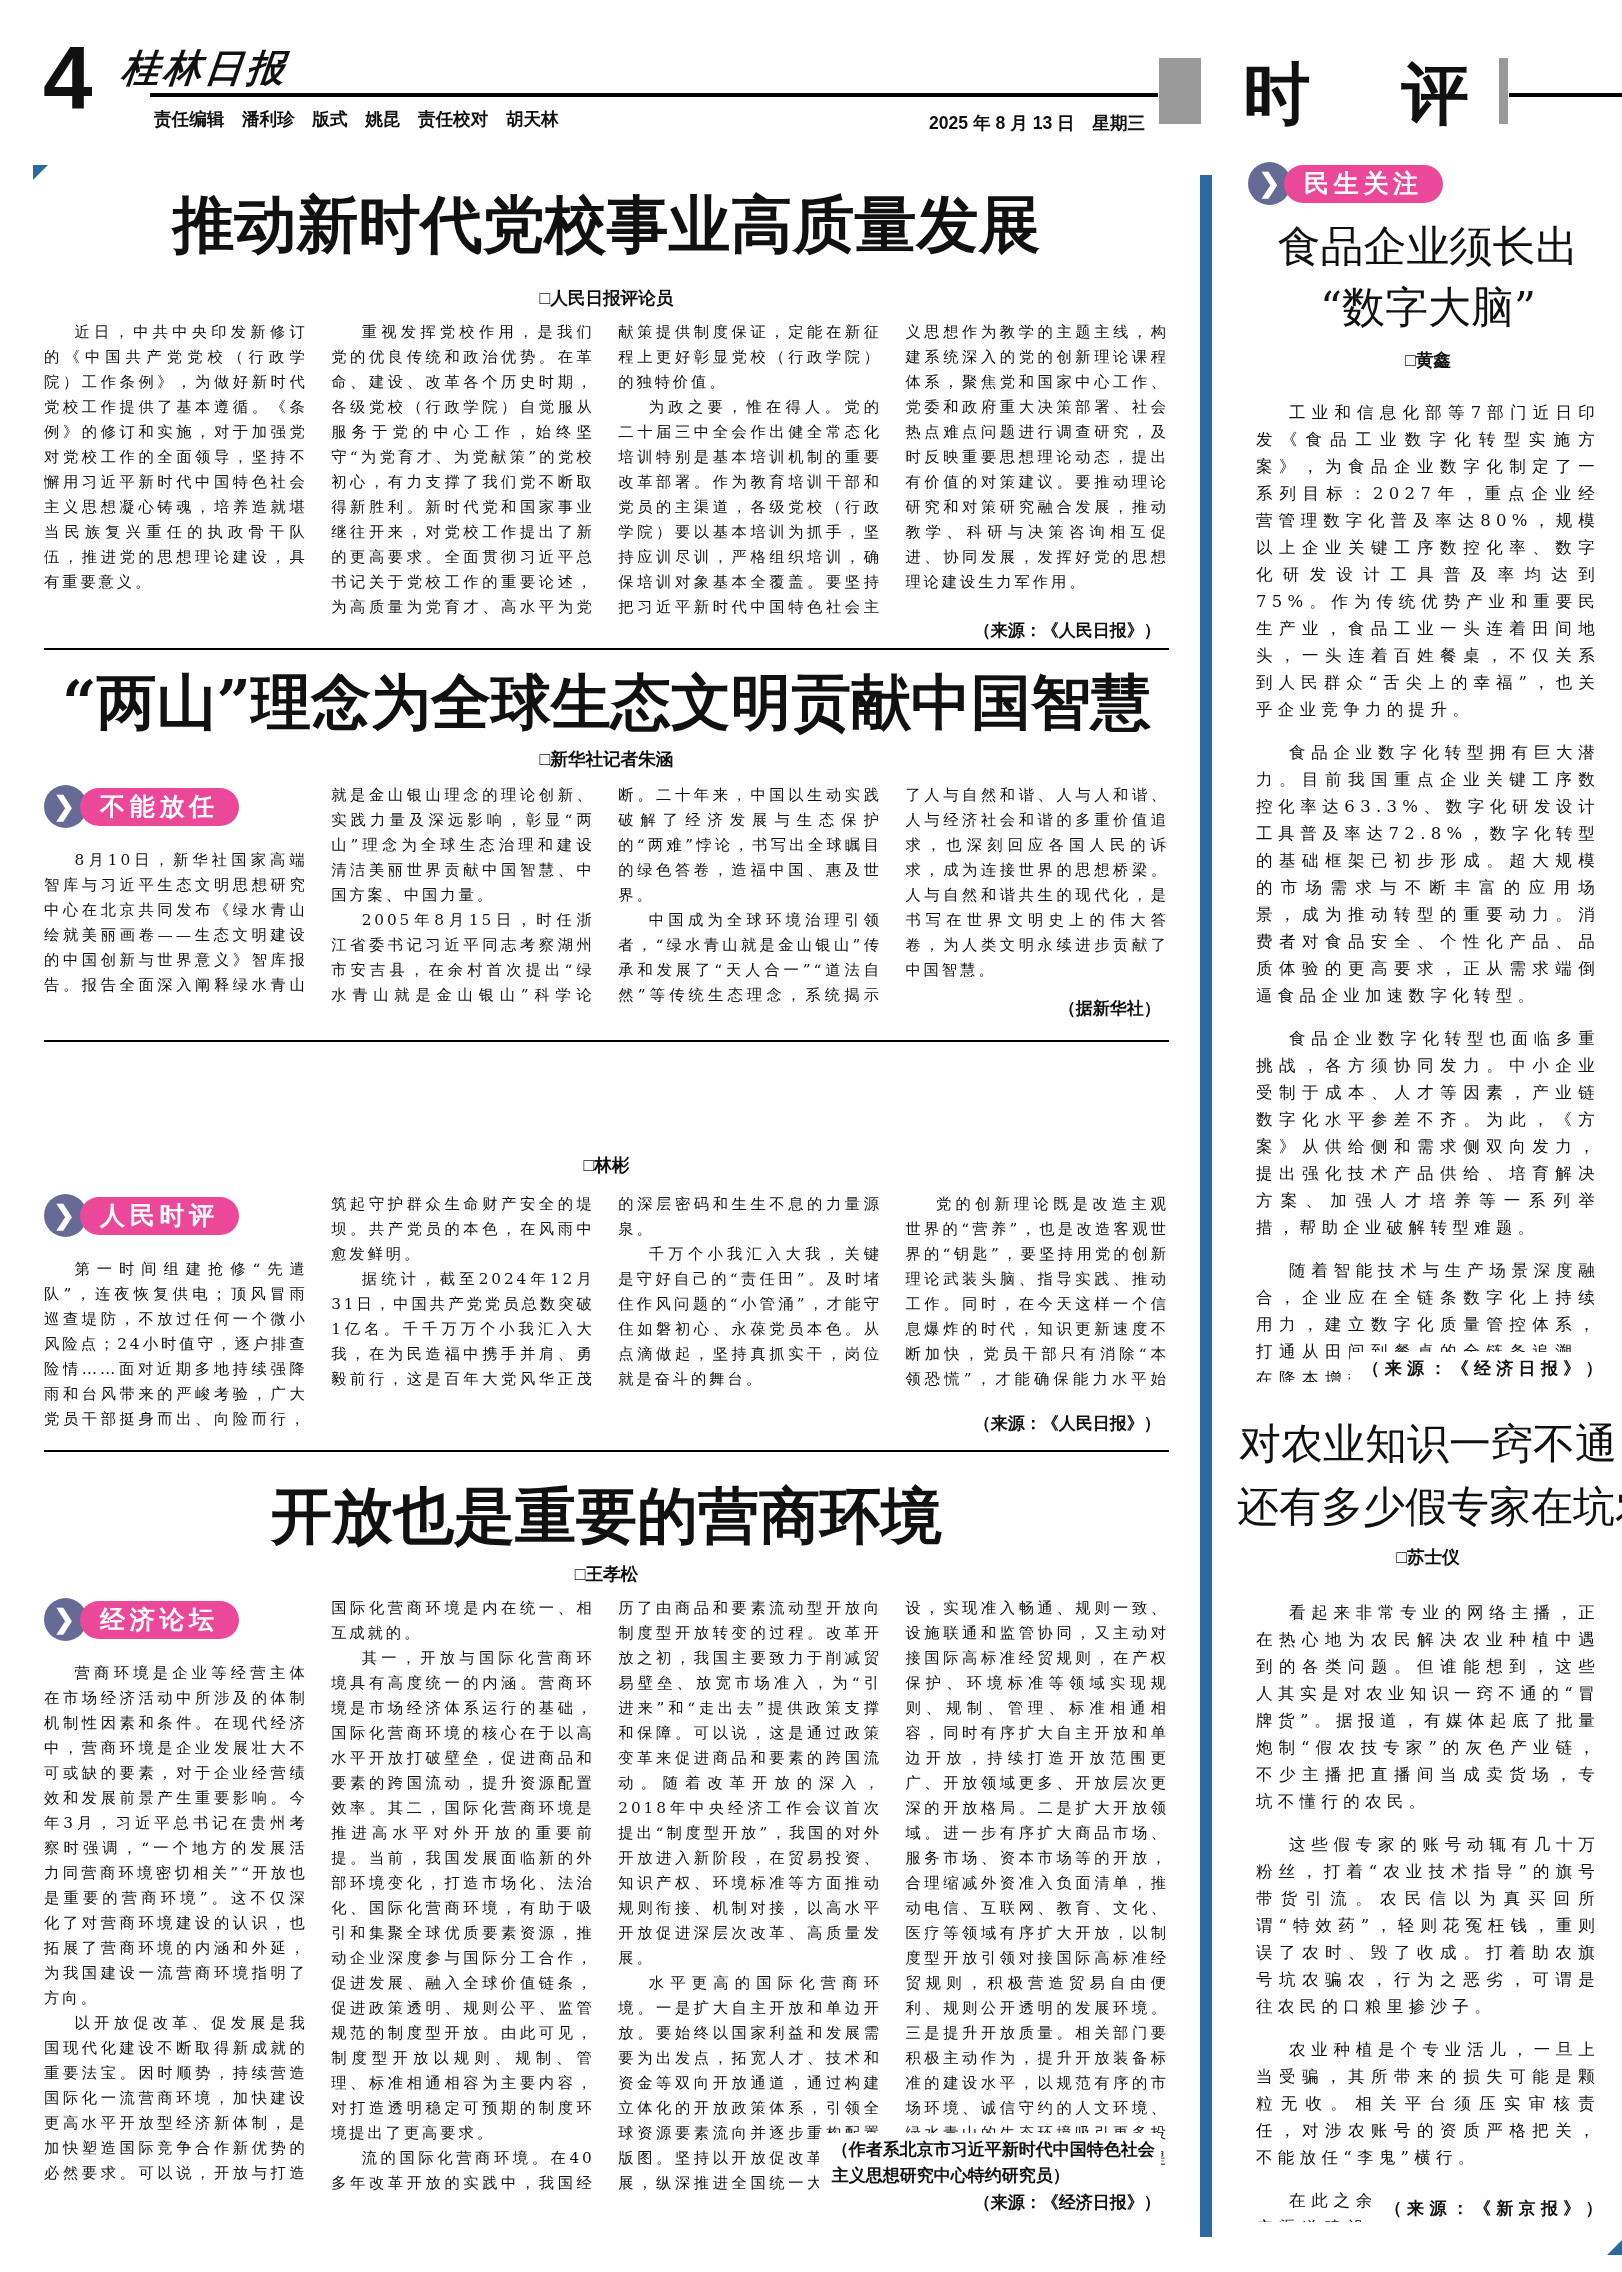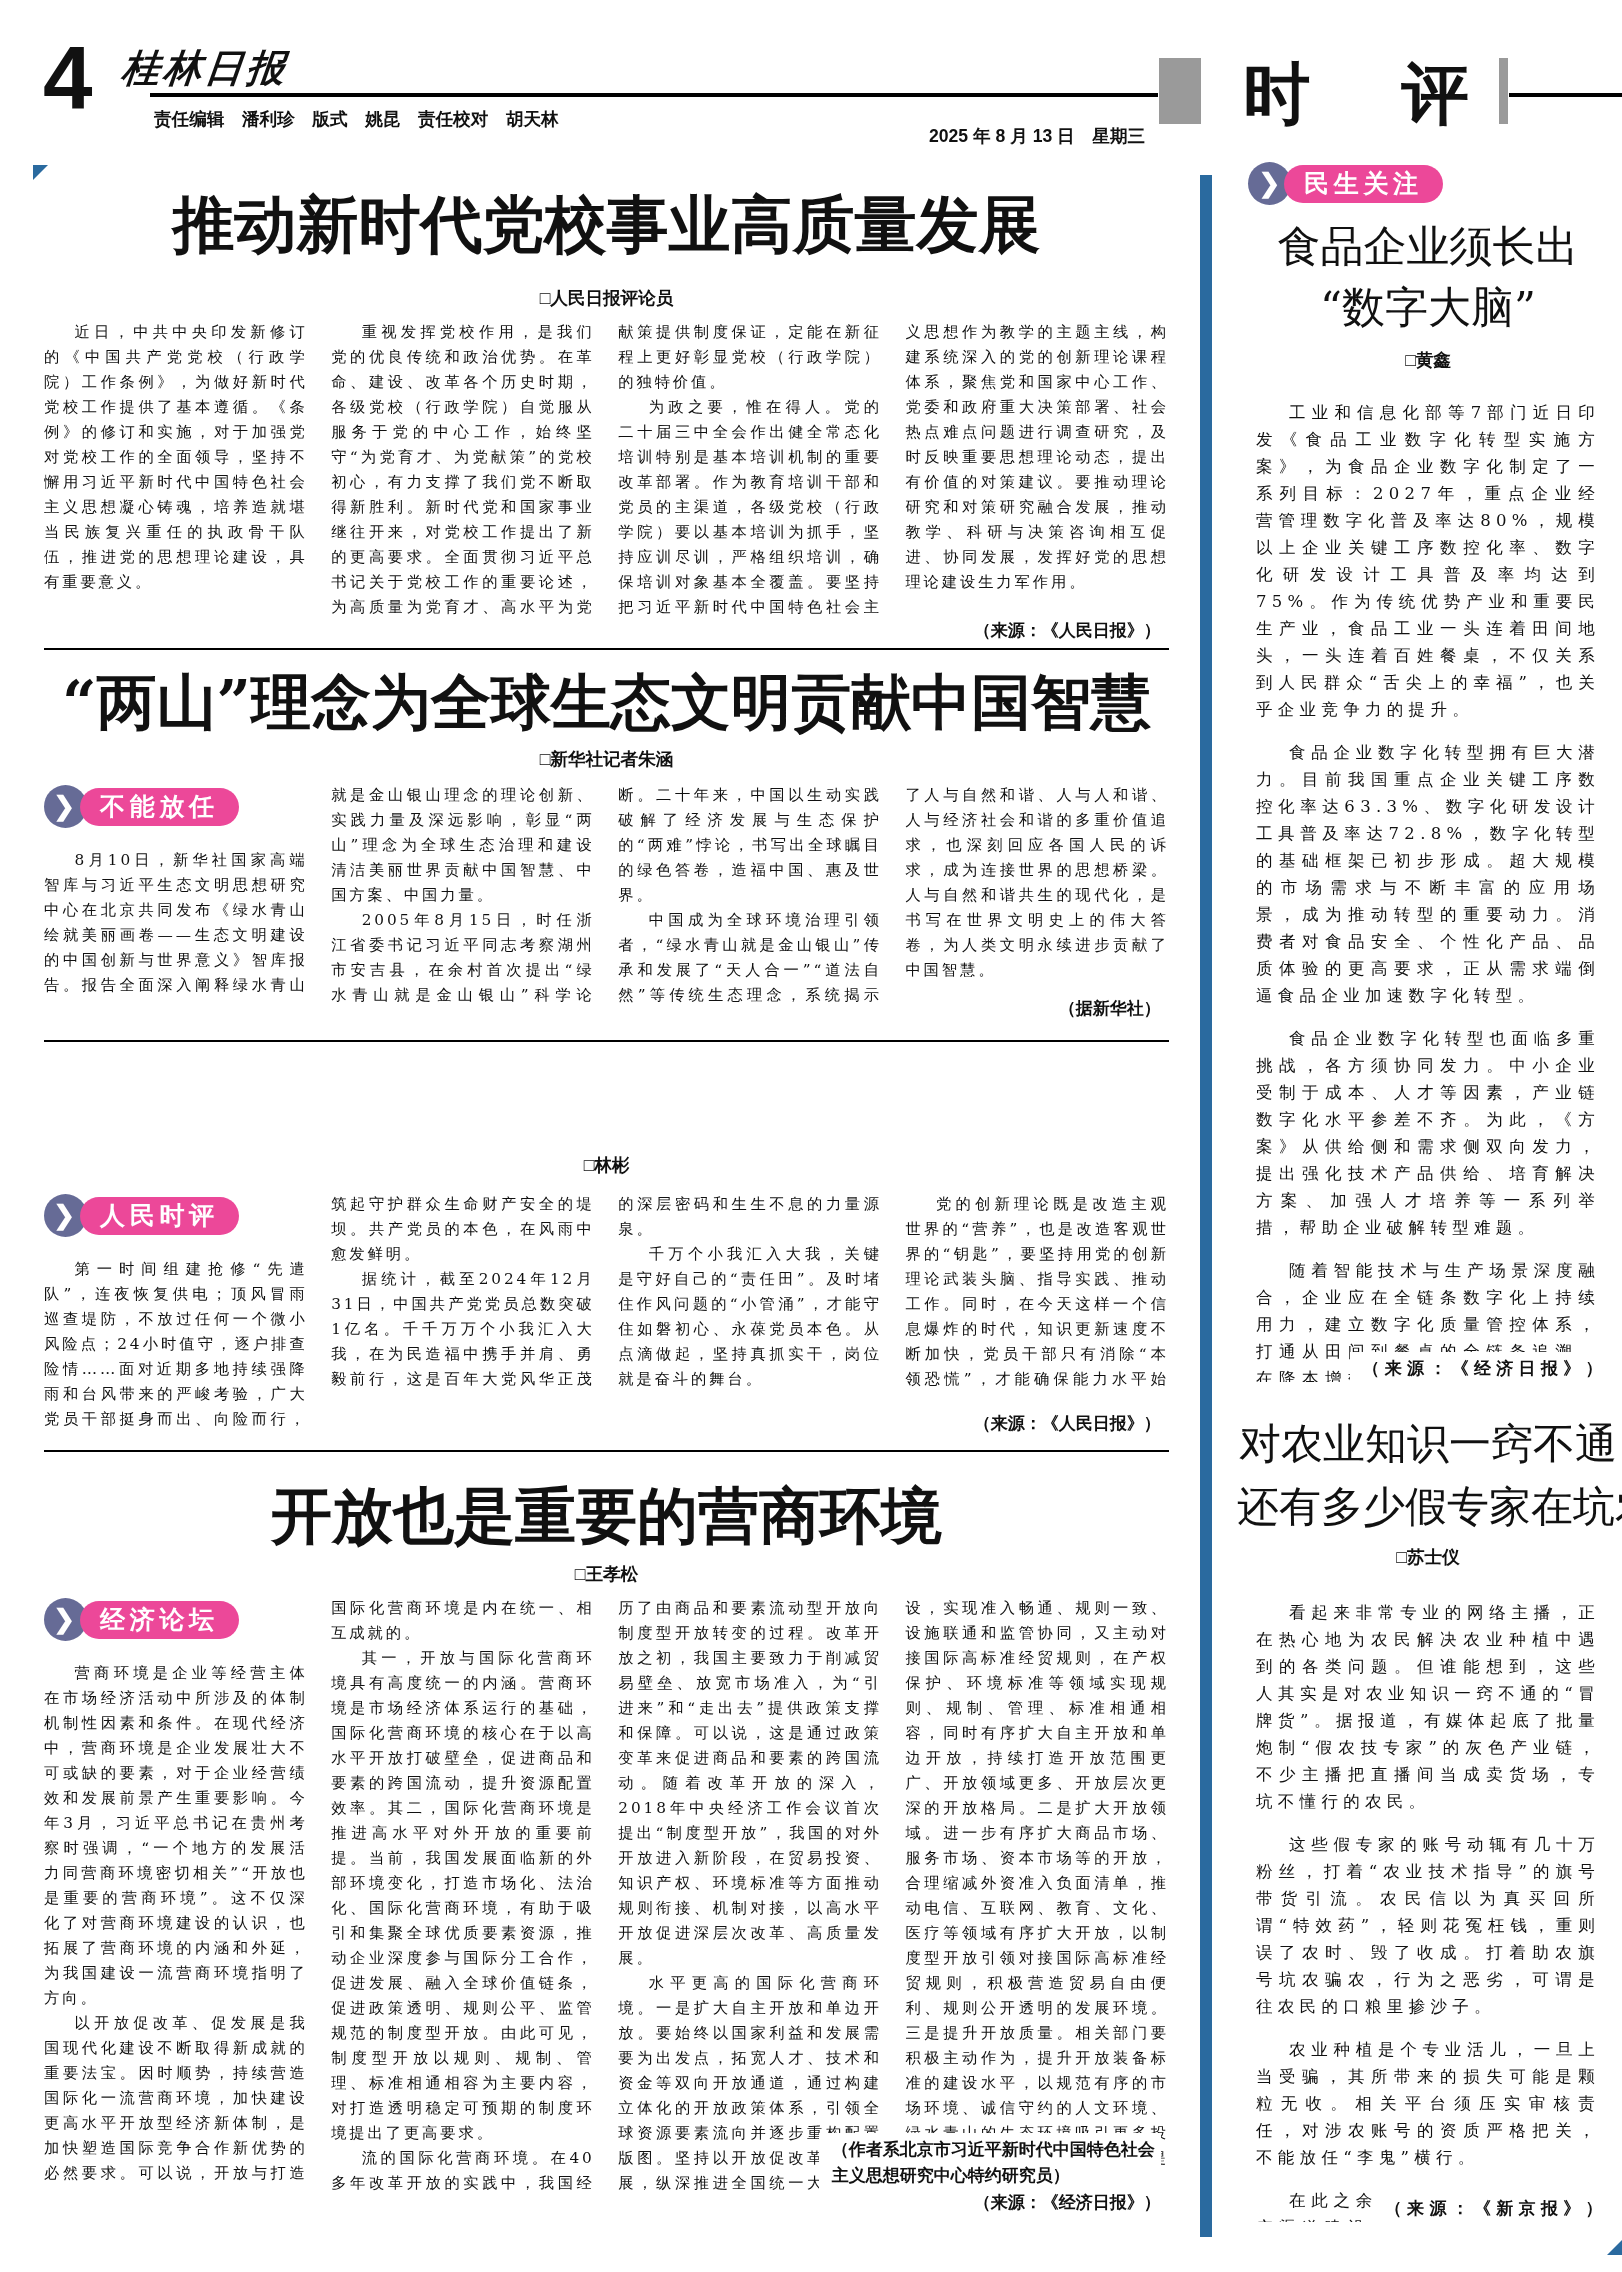--- a/index.html
+++ b/index.html
@@ -10,37 +10,37 @@
   
   #page-number{left:43px;top:34px;font-family:"Liberation Sans",sans-serif;font-weight:bold;
                font-size:89px;line-height:1;letter-spacing:-2.4px;}
   #paper-logo{left:122px;top:43px;font-family:"DejaVu Serif",serif;font-weight:bold;font-style:italic;
               font-size:38px;transform:skewX(-6deg);letter-spacing:3.5px;white-space:nowrap;}
   .header-rule{top:93px;height:4.1px;background:#000;}
   #header-rule-left{left:150px;width:1008px;}
   #header-rule-right{left:1509px;width:113px;}
   #header-staff{left:154px;top:107px;font-family:"Liberation Sans",sans-serif;font-weight:bold;
                 font-size:17.6px;white-space:nowrap;}
-  #header-date{left:929px;top:124px;font-family:"Liberation Sans",sans-serif;font-weight:bold;
+  #header-date{left:929px;top:111px;font-family:"Liberation Sans",sans-serif;font-weight:bold;
                font-size:17.6px;white-space:nowrap;}
   #header-gray-block{left:1159px;top:58px;width:42px;height:66px;background:#9a9a9a;}
   #header-gray-bar{left:1499px;top:58px;width:9.4px;height:66px;background:#9a9a9a;}
   #section-title{left:1209px;top:49px;width:294px;text-align:center;font-weight:bold;
                  font-size:67px;letter-spacing:34px;text-indent:34px;white-space:nowrap;}
 
   
   #blue-divider{left:1200px;top:175px;width:11.8px;height:2062px;}
   .sep{left:44px;width:1125px;height:1.8px;background:#000;}
   .corner{width:0;height:0;}
   #corner-tl{left:33px;top:165px;border-top:15.3px solid #2a6a9f;border-right:15.3px solid transparent;}
   #corner-br{left:1607px;top:2240px;border-bottom:15.3px solid #2a6a9f;border-left:15.3px solid transparent;}
 
   
   .a-title{left:44px;width:1125px;text-align:center;font-weight:bold;white-space:nowrap;}
-  .a-byline,.r-byline{font-family:Liberation Mono, monospace;font-weight:bold;font-size:17.6px;
+  .a-byline,.r-byline{font-family:Liberation Sans, sans-serif;font-weight:bold;font-size:17.6px;
             text-align:center;}
   .a-byline{left:44px;width:1125px;}
   .body-wrap{left:44px;width:1125px;}
   .cols{height:100%;overflow:hidden;column-count:4;column-gap:23.5px;
         font-size:15.3px;line-height:25px;letter-spacing:2.9px;text-align:justify;}
   .cols p{margin:0;text-indent:2em;}
   .endnote{position:absolute;right:8.2px;bottom:0;background:#fff;padding:3.5px 0 0 13px;
            font-family:"Liberation Sans",sans-serif;font-weight:bold;font-size:17px;text-align:right;}
   .endnote .note-line{width:329px;text-align:left;line-height:26px;margin-bottom:2.4px;}
 

